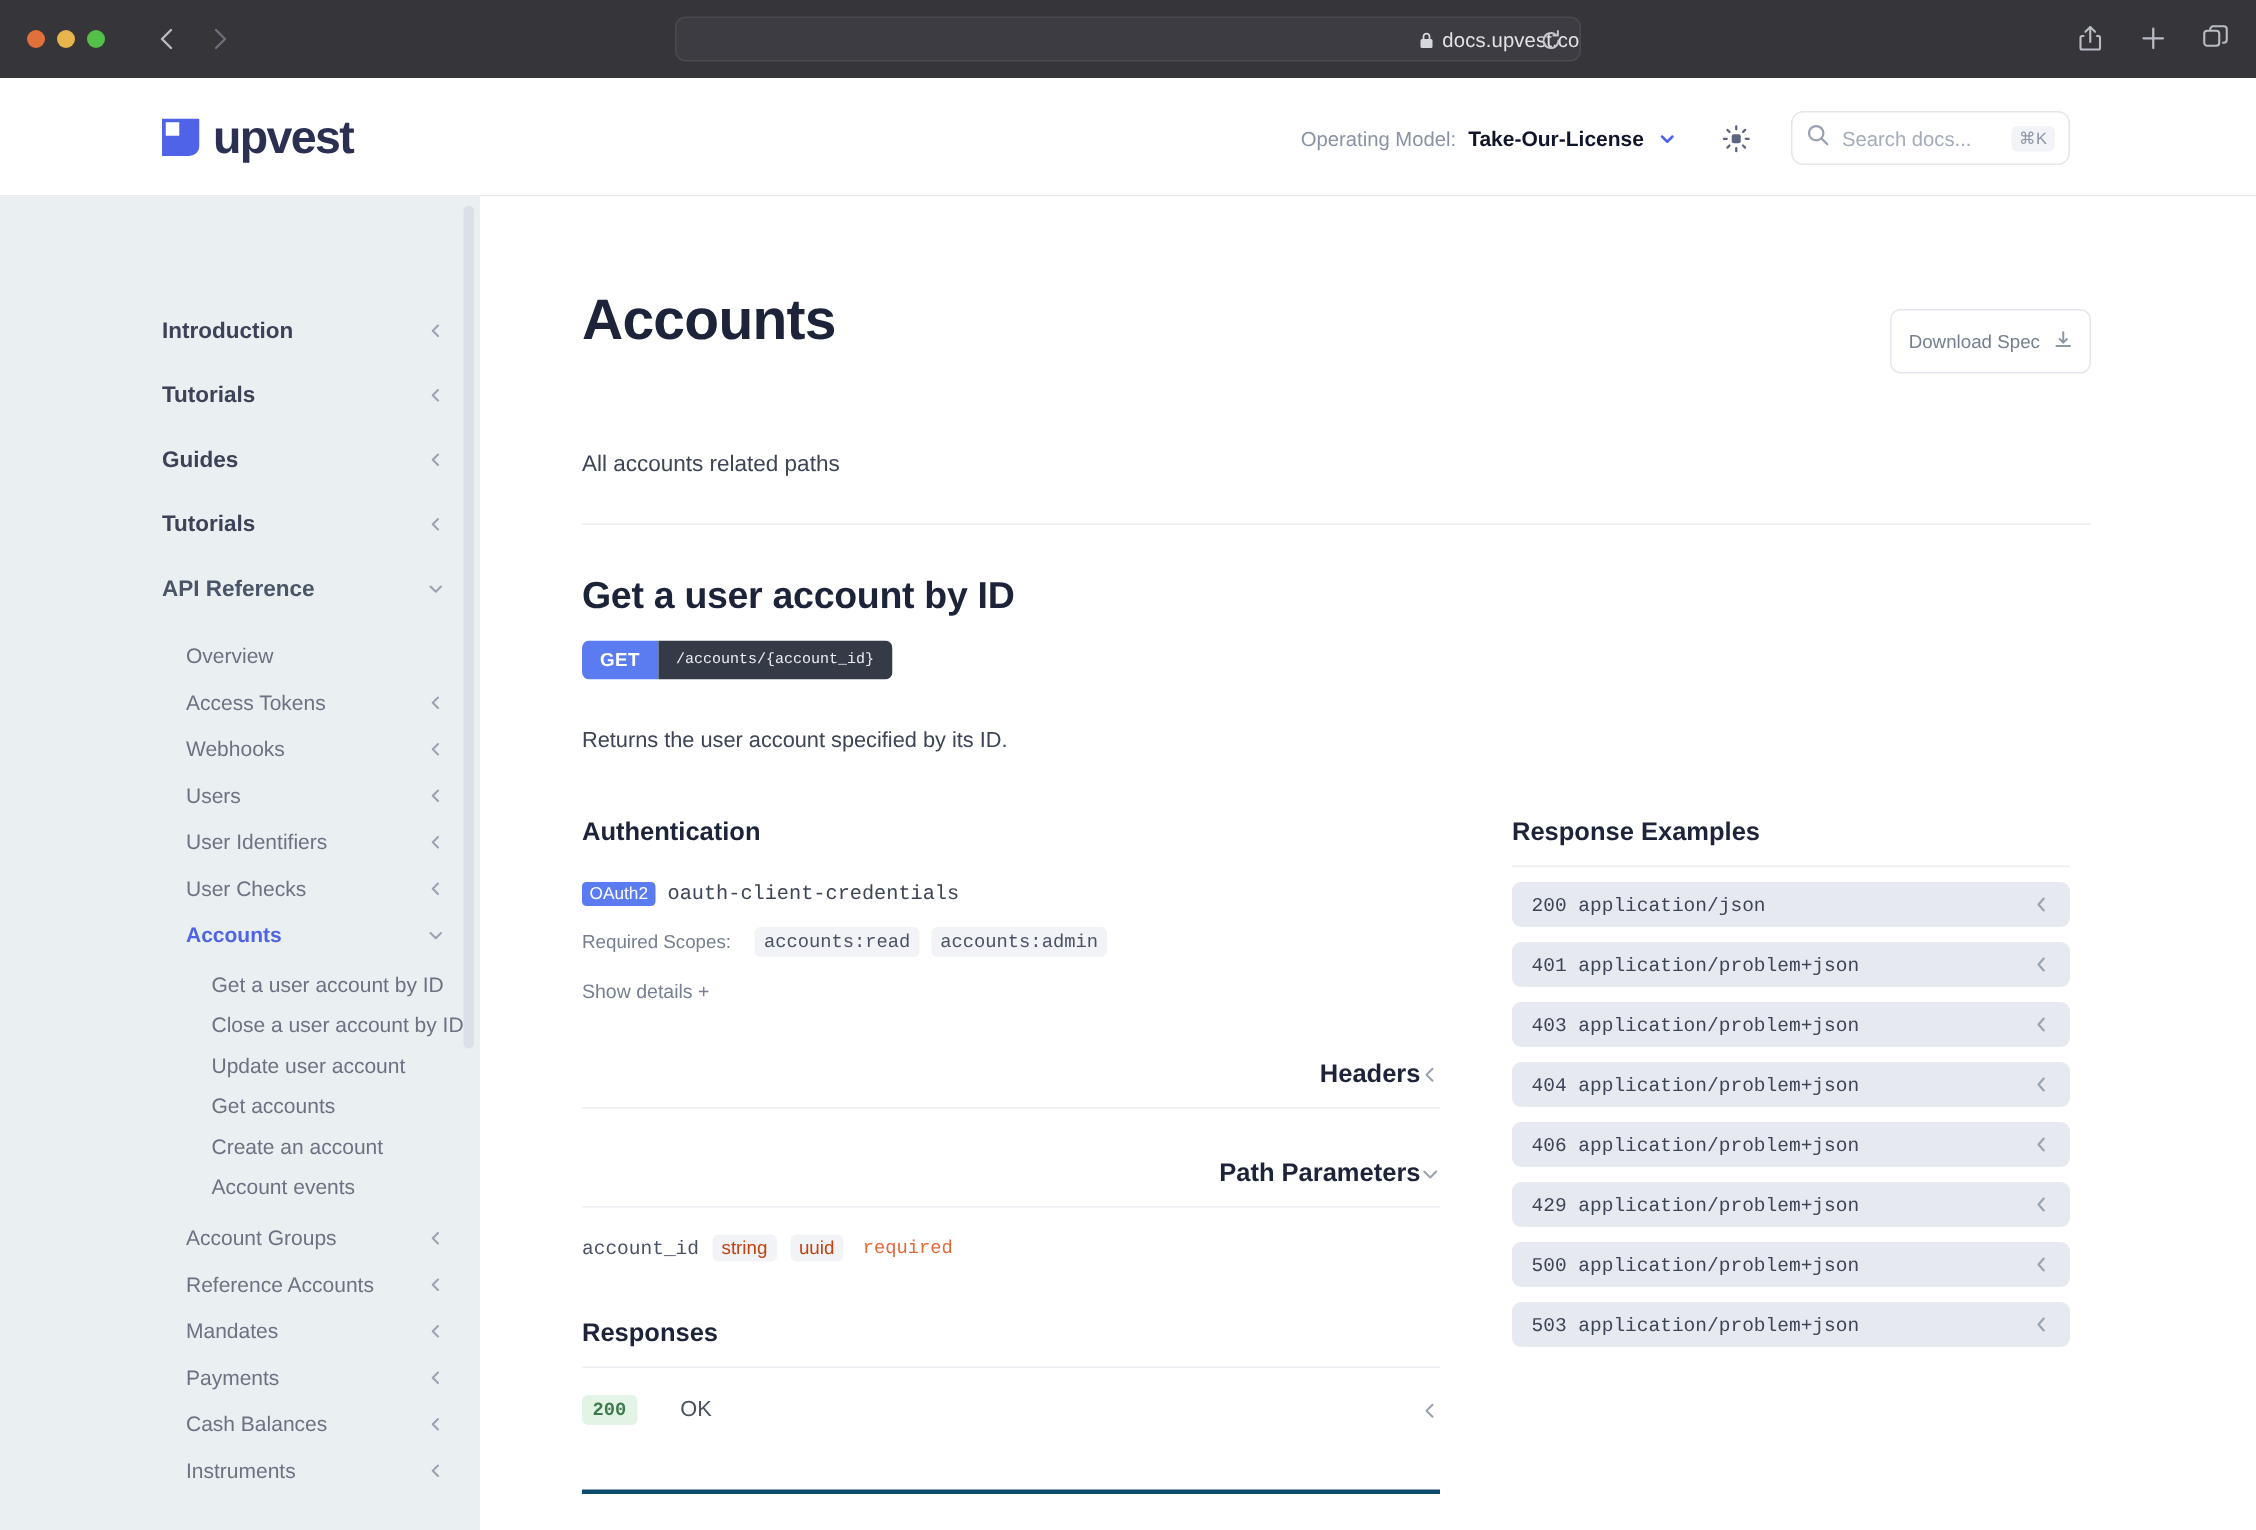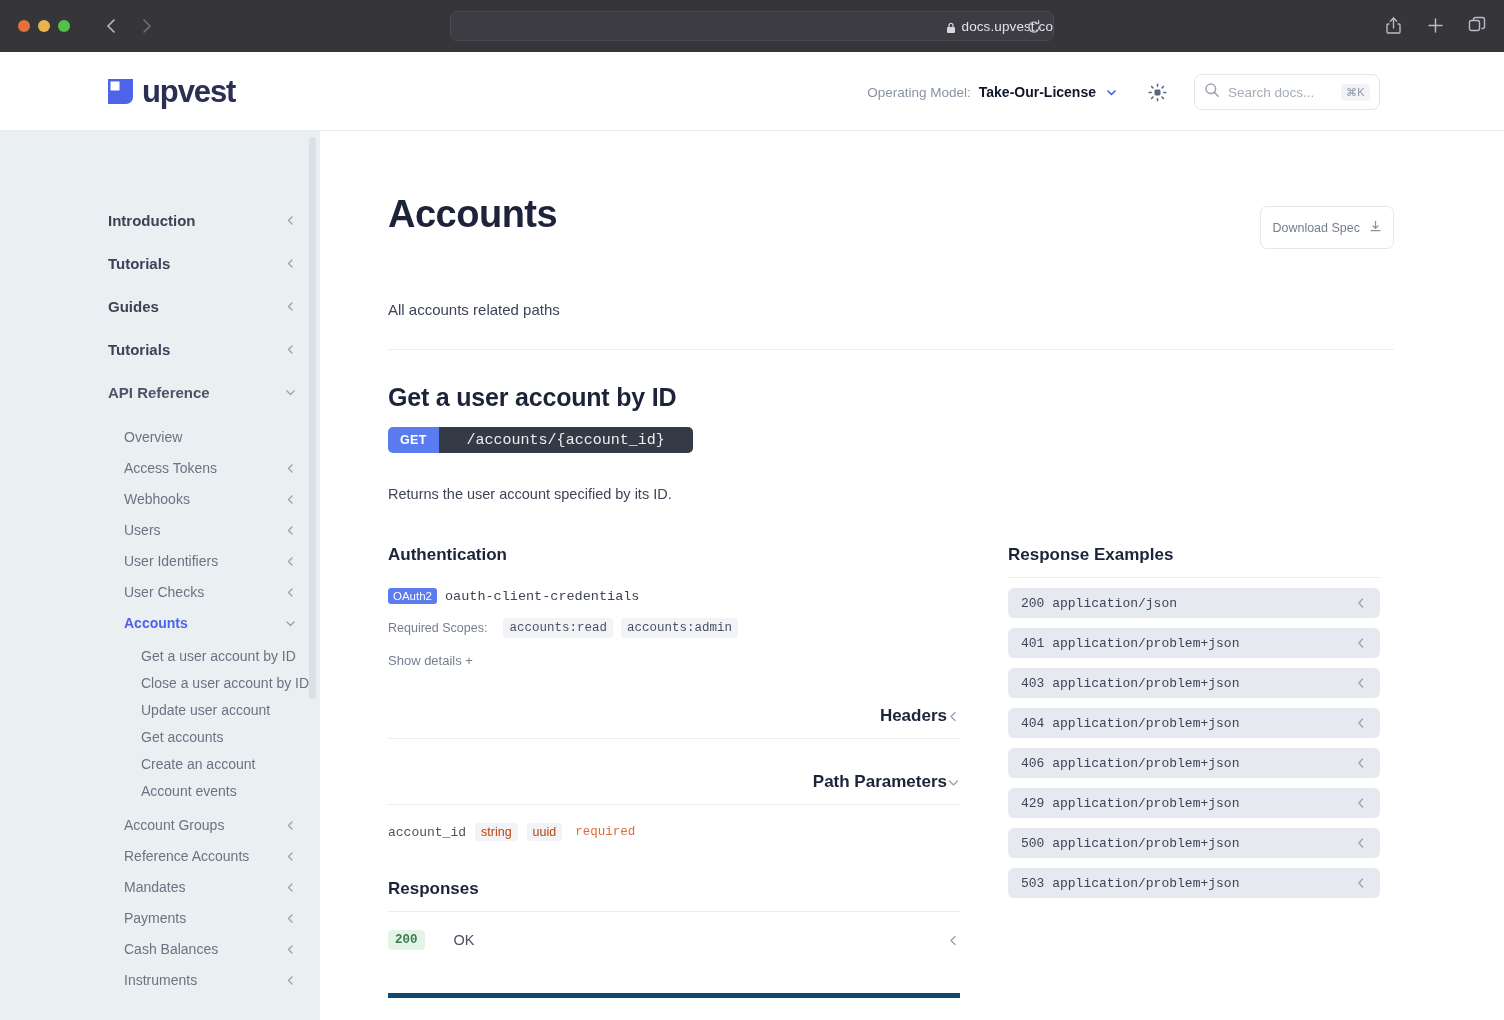--- a/index.html
+++ b/index.html
@@ -156,22 +156,22 @@
 
   .op-title { margin-top: 33px; font-size: 25px; font-weight: 700; color: #1d2338; letter-spacing: -.2px; }
 
   .endpoint {
     margin-top: 15px; display: inline-flex; align-items: stretch;
     border-radius: 5px; overflow: hidden; height: 26px;
   }
   .method { background: #5a7cf0; color: #fff; font-size: 12.5px; font-weight: 700;
             display: flex; align-items: center; padding: 0 12px;
             font-family: "Liberation Sans", sans-serif; letter-spacing: .3px; }
-  .path { background: #343a46; color: #eceef2; font-size: 15px;
-          display: flex; align-items: center; padding: 0 28px;
+  .path { background: #343a46; color: #eceef2; font-size: 10px;
+          display: flex; align-items: center; padding: 0 12px;
           font-family: "Liberation Mono", monospace; }
 
   .op-desc { margin-top: 33px; font-size: 14.5px; color: #3d4456; }
 
   .cols { display: flex; margin-top: 43px; gap: 48px; }
   .col-left { width: 572px; flex: 0 0 572px; }
   .col-right { width: 372px; flex: 0 0 372px; }
 
   .sec-h { font-size: 17px; font-weight: 700; color: #1d2338; }
   .sec-h-row { display: flex; align-items: center; justify-content: flex-end; }
@@ -194,21 +194,21 @@
 
   .headers-sec { margin-top: 38px; }
   .pp-sec { margin-top: 33px; }
   .param-row { margin-top: 18px; display: flex; align-items: center; gap: 9px; }
   .param-name { font-family: "Liberation Mono", monospace; font-size: 13px; color: #4a5163; }
   .param-chip { background: #f1f3f6; color: #c2410c; font-size: 12.5px; padding: 2px 6px; border-radius: 4px; }
   .param-req { color: #e2693a; font-family: "Liberation Mono", monospace; font-size: 12.5px; margin-left: 4px; }
   .param-desc { margin-top: 11px; font-size: 14.5px; color: #3d4456; }
 
   .resp-sec { margin-top: 38px; }
-  .resp-row { display: flex; align-items: center; padding: 18px 0 43px 0; border-bottom: 5px solid #0c4a6e; }
+  .resp-row { display: flex; align-items: center; padding: 18px 0 43px 0; border-bottom: 3px solid #0c4a6e; }
   .resp-code { font-size: 12.5px; font-weight: 700; padding: 3px 7px; border-radius: 4px; font-family: "Liberation Mono", monospace; }
   .resp-code.c200 { background: #e3f4e6; color: #3d7a4c; }
   .resp-text { margin-left: 29px; font-size: 14.5px; color: #4a5163; flex: 1; }
 
   
   .rex-title { font-size: 17px; font-weight: 700; color: #1d2338; }
   .rex-rule { height: 1px; background: #eaedf1; margin-top: 12px; }
   .rex-item {
     margin-top: 10px; height: 30px;
     background: #e6eaf0; border-radius: 6px;

